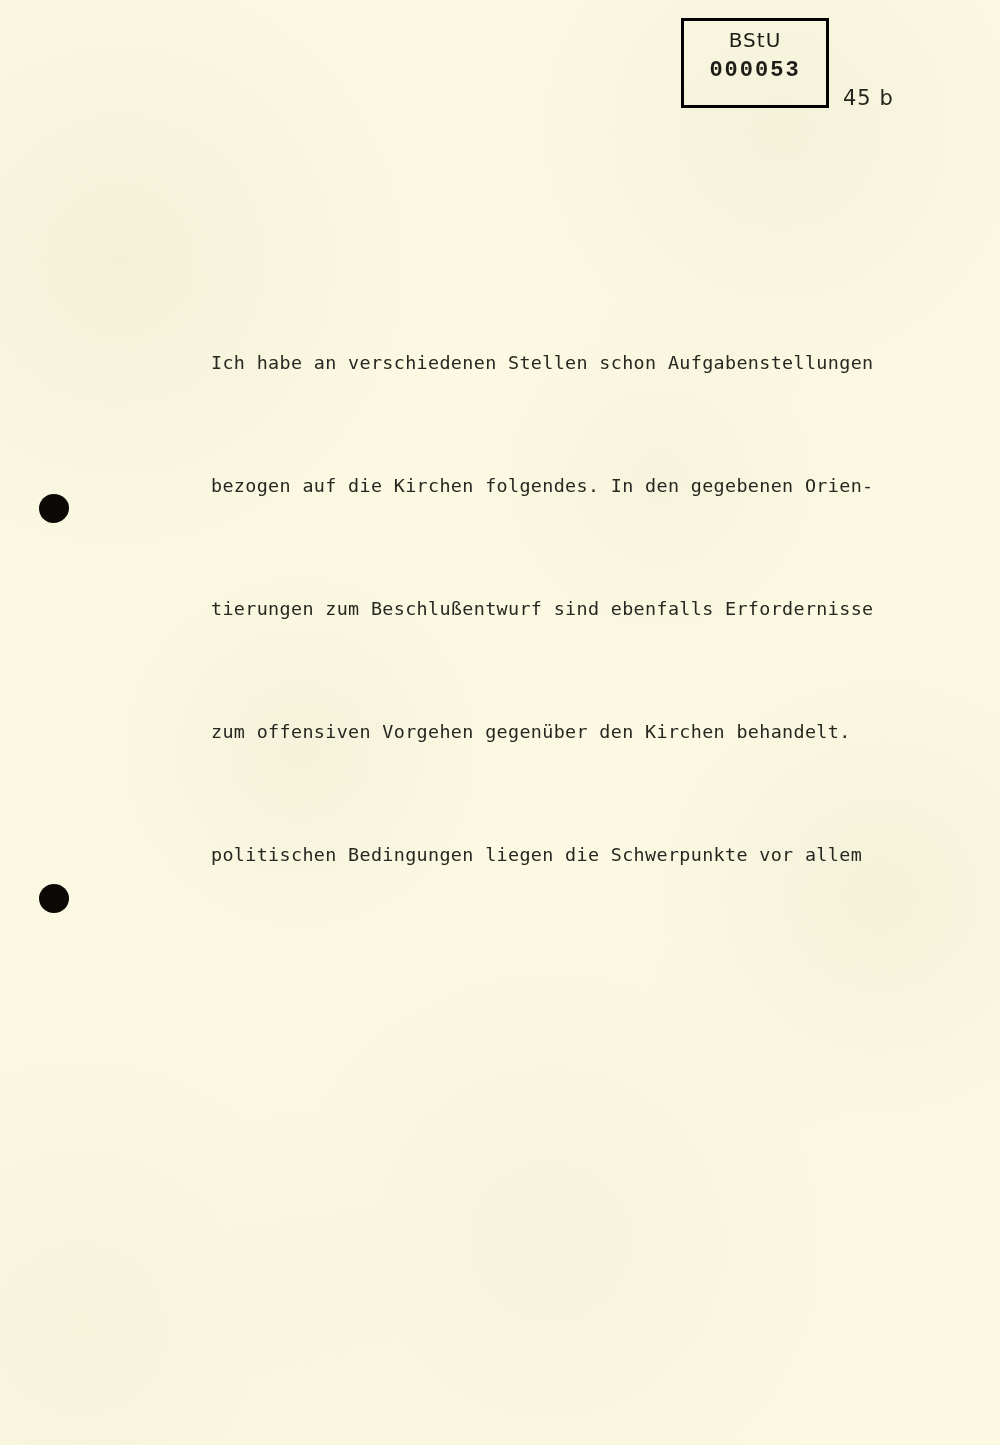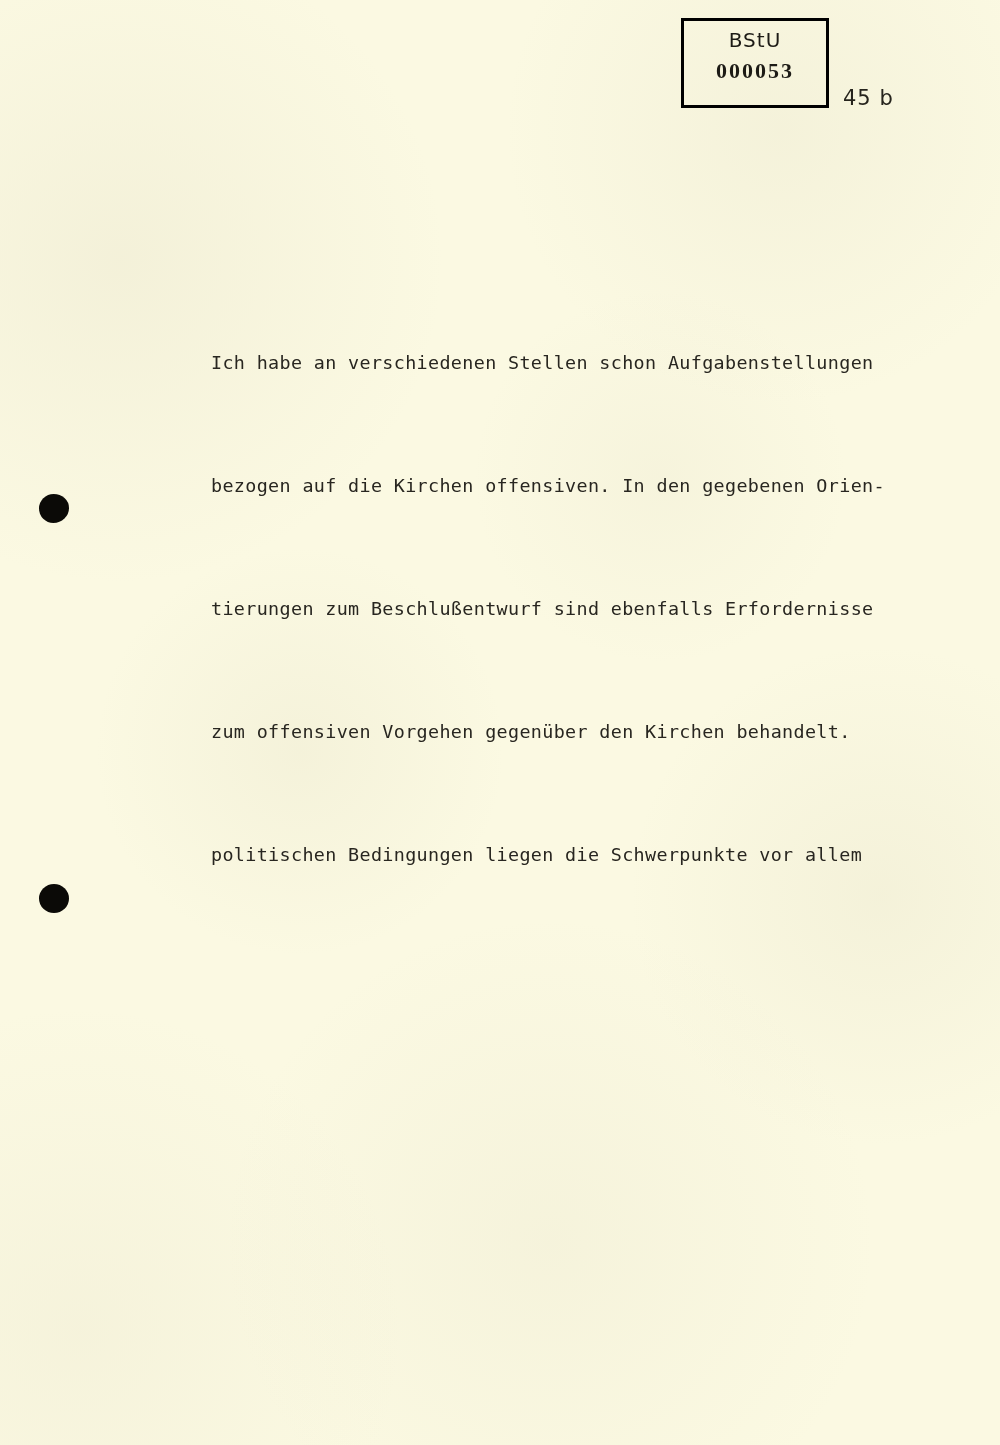--- a/index.html
+++ b/index.html
@@ -46,21 +46,21 @@
   }
   #stamp .stamp-title {
     margin-top: 7px;
     font-family: "DejaVu Sans", sans-serif;
     font-size: 20px;
     letter-spacing: 1px;
     font-weight: 400;
   }
   #stamp .stamp-number {
     margin-top: 6px;
-    font-family: Liberation Serif, serif;
+    font-family: Liberation Mono, monospace;
     font-size: 22px;
     font-weight: bold;
     letter-spacing: 2px;
   }
   #folio {
     position: absolute;
     left: 843px;
     top: 86px;
     font-family: "DejaVu Sans", sans-serif;
     font-size: 21px;
@@ -110,21 +110,21 @@
 
   <div id="folio">45 b</div>
 
   <div class="punch-hole" id="punch-hole-top"></div>
   <div class="punch-hole" id="punch-hole-bottom"></div>
 
   <div id="body-text">
 
     <div class="para">
       <span class="line">Ich habe an verschiedenen Stellen schon Aufgabenstellungen</span>
-      <span class="line">bezogen auf die Kirchen offensiven. In den gegebenen Orien-</span>
+      <span class="line">bezogen auf die Kirchen folgendes. In den gegebenen Orien-</span>
       <span class="line">tierungen zum Beschlußentwurf sind ebenfalls Erfordernisse</span>
       <span class="line">zum offensiven Vorgehen gegenüber den Kirchen behandelt.</span>
       <span class="line">politischen Bedingungen liegen die Schwerpunkte vor allem</span>
     </div>
 
     <div class="block-gap"></div>
 
     
 
     

